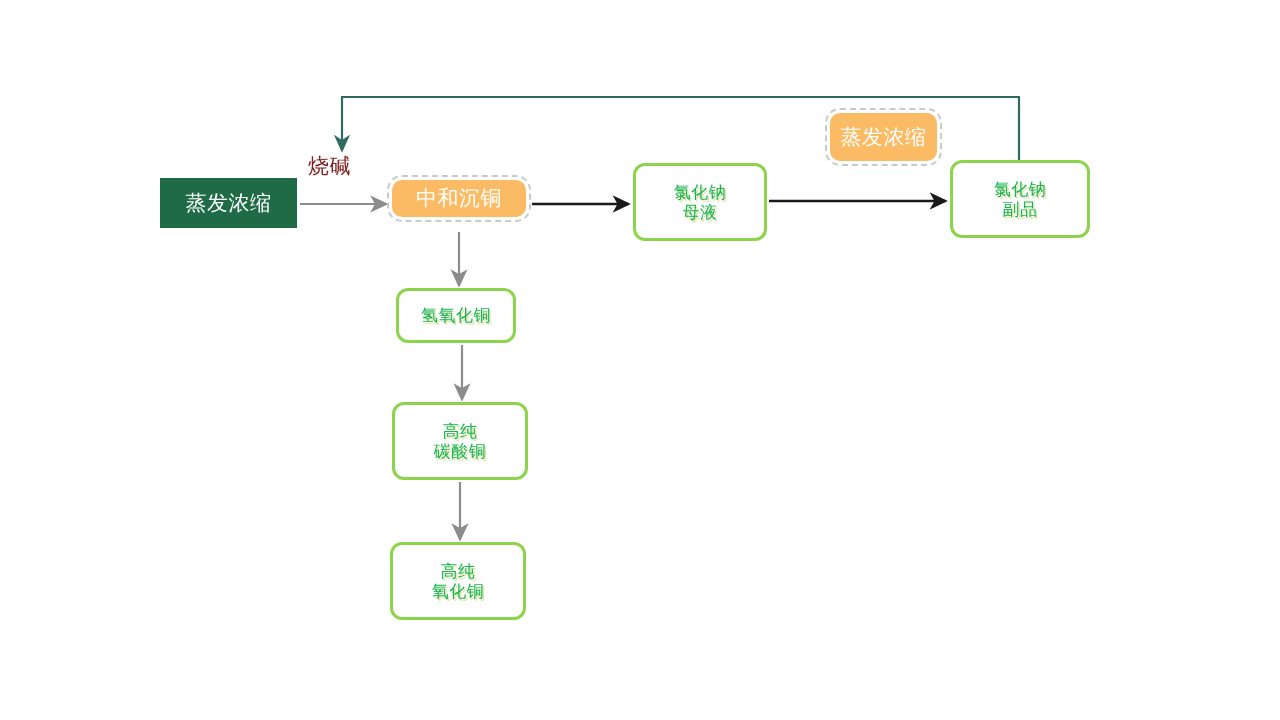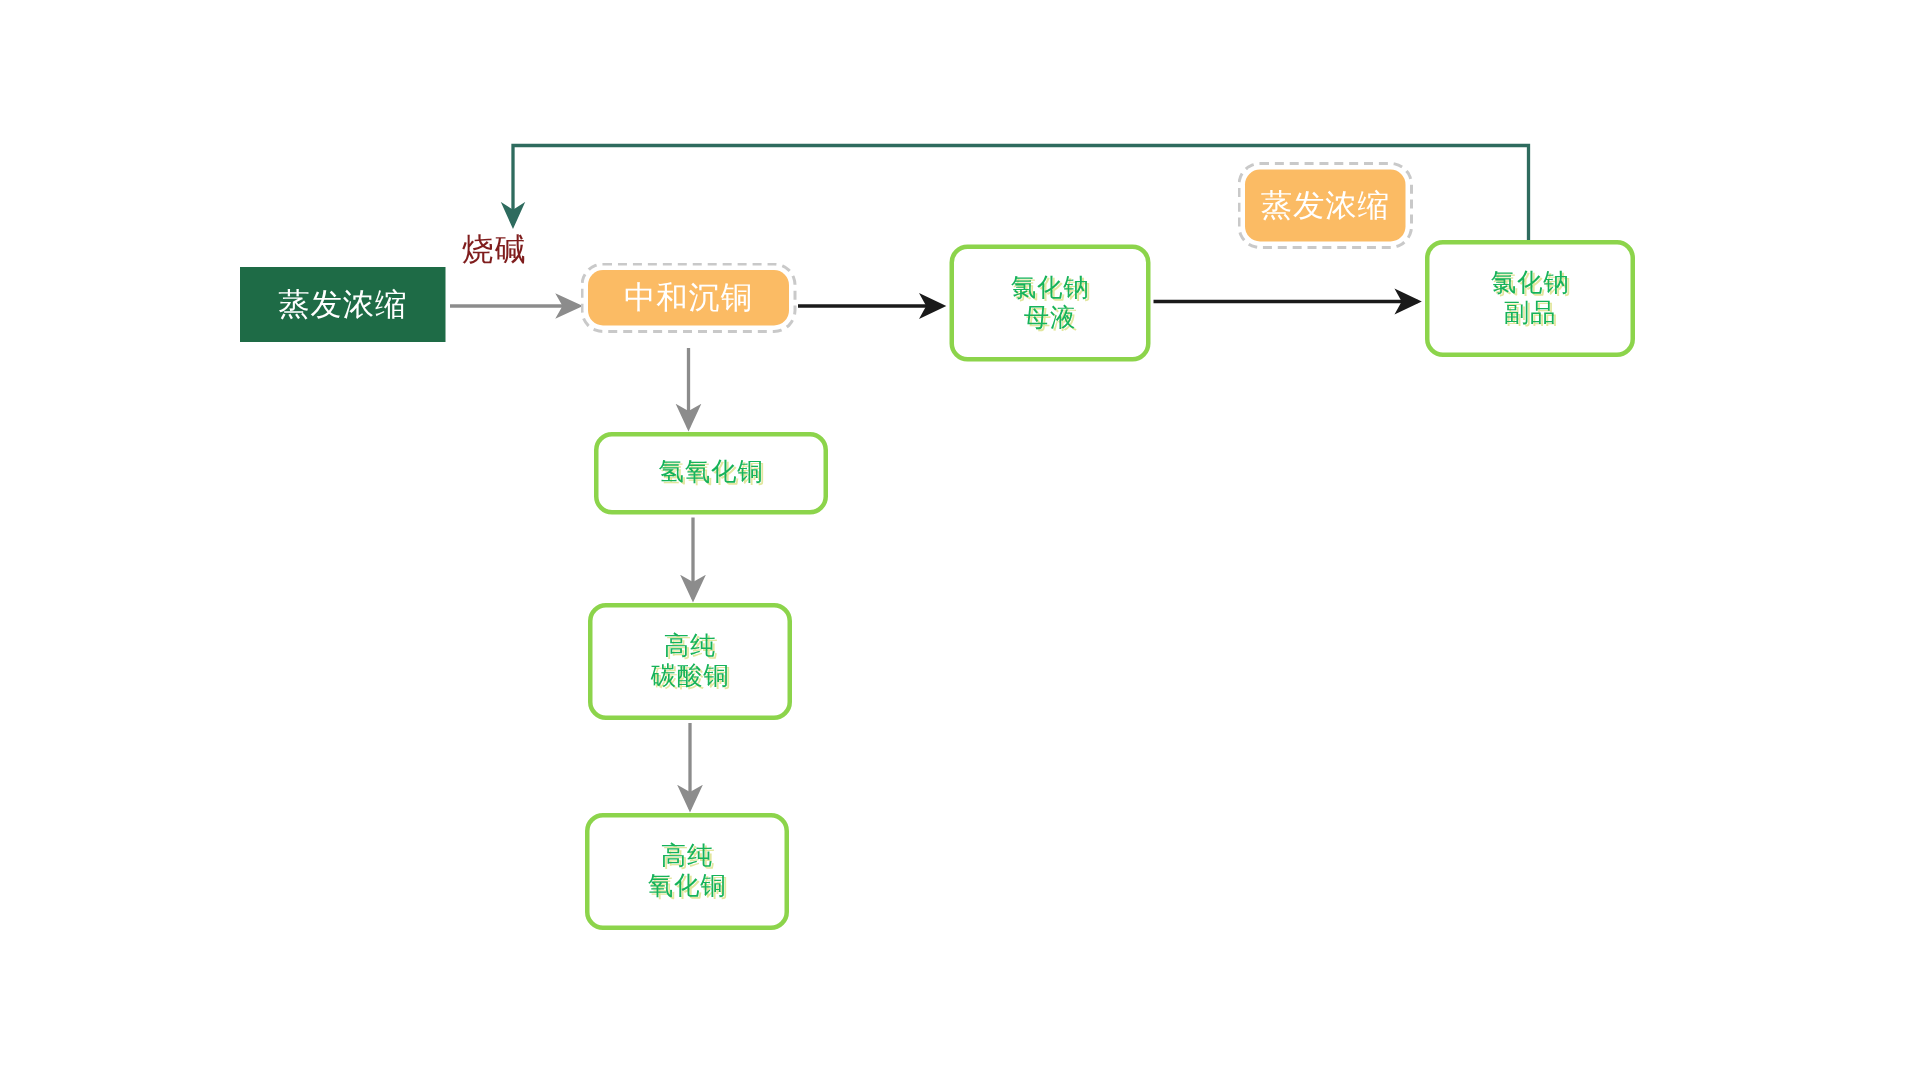--- a/index.html
+++ b/index.html
@@ -131,21 +131,21 @@
   <div class="node node-product" style="left:633px; top:163px; width:134px; height:78px;">
     <span>氯化钠
 母液</span>
   </div>
 
   <div class="node node-product" style="left:950px; top:160px; width:140px; height:78px;">
     <span>氯化钠
 副品</span>
   </div>
 
-  <div class="node node-product" style="left:396px; top:288px; width:156px; height:55px;">
+  <div class="node node-product" style="left:396px; top:288px; width:120px; height:55px;">
     <span>氢氧化铜</span>
   </div>
 
   <div class="node node-product" style="left:392px; top:402px; width:136px; height:78px;">
     <span>高纯
 碳酸铜</span>
   </div>
 
   <div class="node node-product" style="left:390px; top:542px; width:136px; height:78px;">
     <span>高纯

